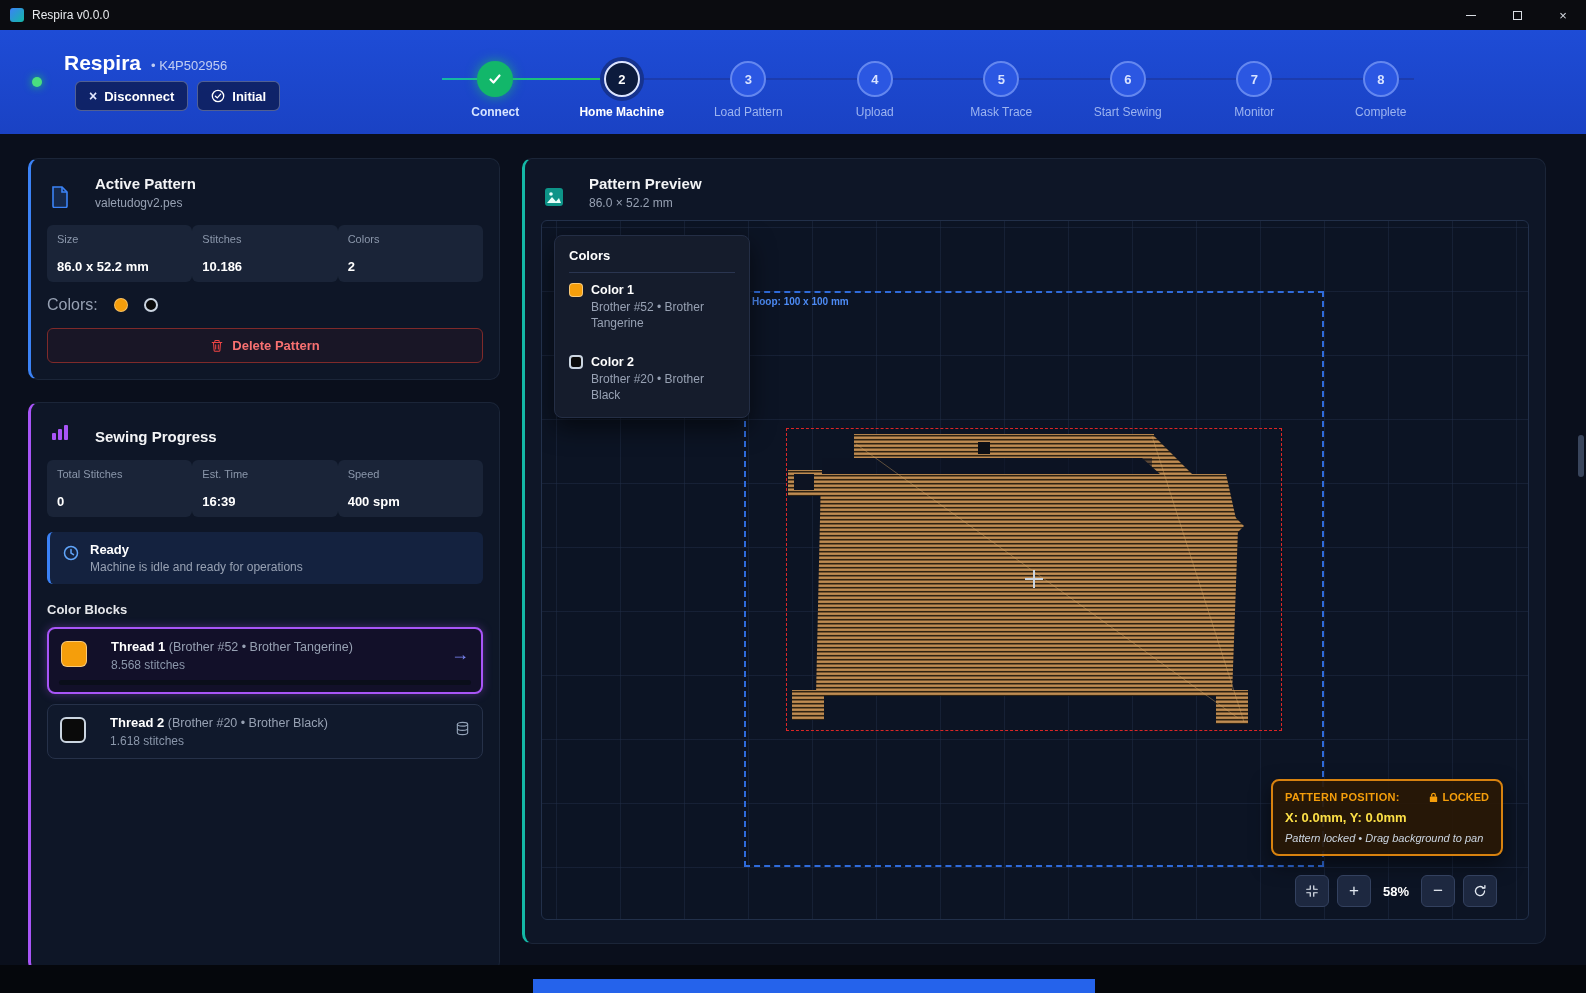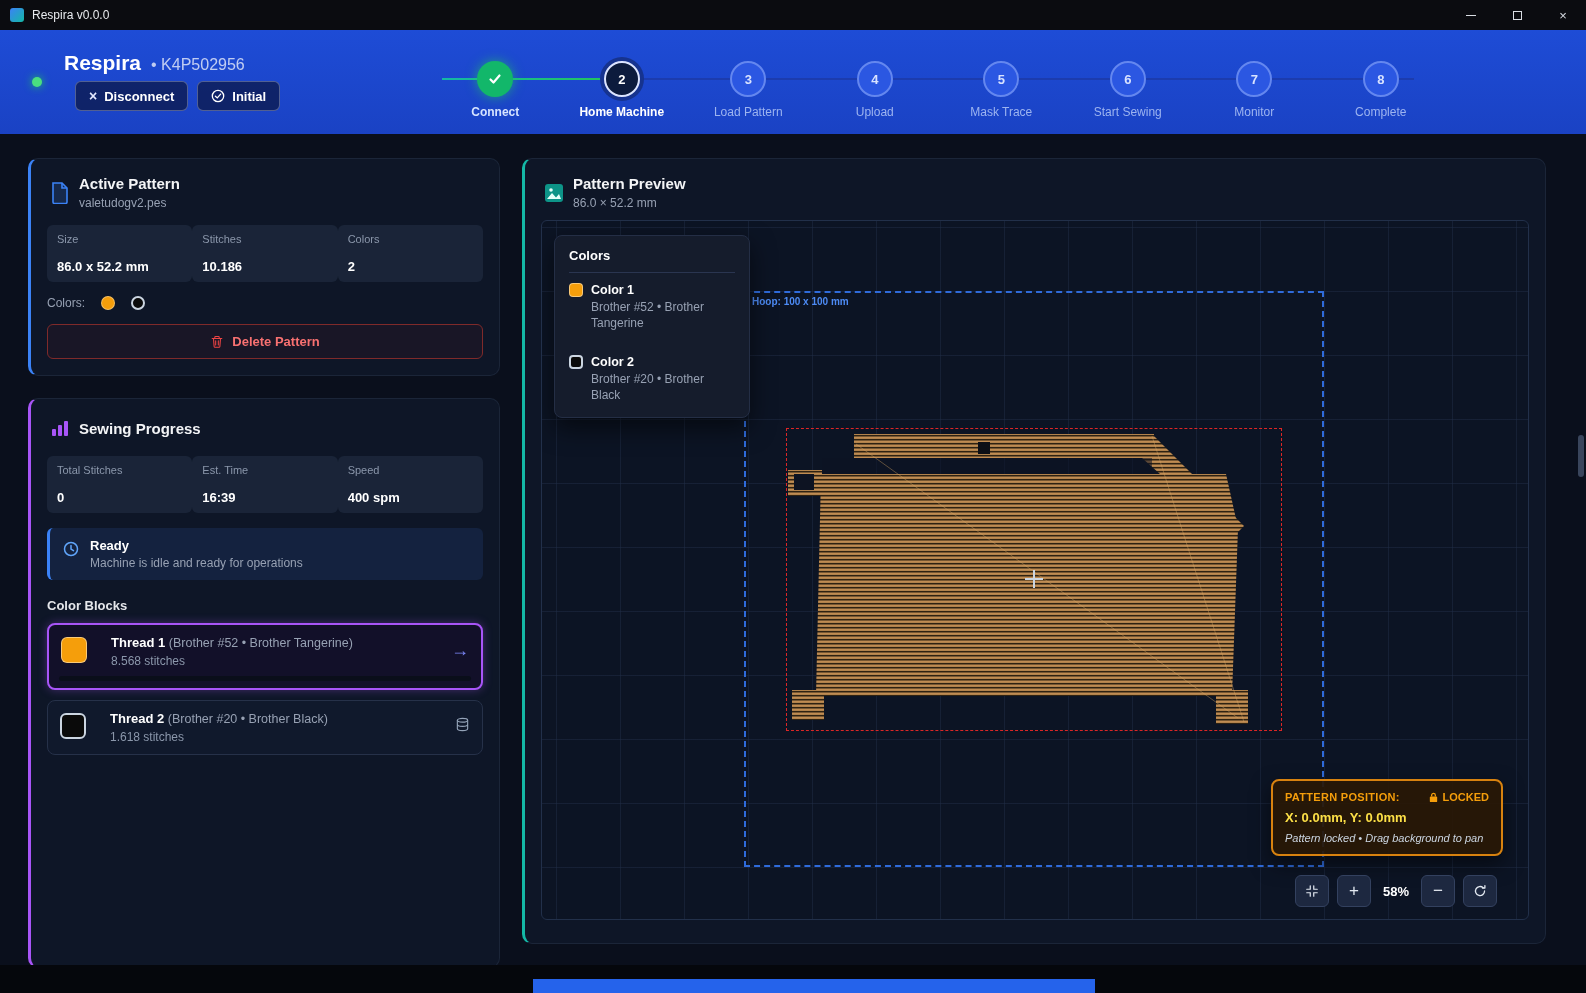--- a/index.html
+++ b/index.html
@@ -21,21 +21,21 @@
   .win-btn .min-glyph { display:block; width:10px; border-top:1px solid #d9dde3; }
   .win-btn .max-glyph { display:block; width:9px; height:9px; border:1px solid #d9dde3; }
 
   
   .header { position:absolute; top:30px; left:0; right:0; height:104px;
     background:linear-gradient(180deg,#1e4cd6 0%,#1a42c4 100%); z-index:20; }
   .green-dot { position:absolute; left:32px; top:47px; width:10px; height:10px; border-radius:50%;
     background:#4ade80; box-shadow:0 0 8px #22c55e; }
   .brand-row { position:absolute; left:64px; top:21px; display:flex; align-items:baseline; gap:10px; }
   .brand { font-size:21px; font-weight:bold; color:#fff; }
-  .serial { font-size:16px; color:rgba(255,255,255,.72); }
+  .serial { font-size:13px; color:rgba(255,255,255,.72); }
   .hdr-btns { position:absolute; left:75px; top:51px; display:flex; gap:9px; }
   .hdr-btn { display:flex; align-items:center; gap:7px; padding:6px 13px; border-radius:6px;
     background:rgba(8,15,45,.62); border:1px solid rgba(255,255,255,.28); color:#fff;
     font-size:13px; font-weight:bold; cursor:pointer; }
   .hdr-btn .x-ic { font-size:14px; color:#e3e8ff; }
 
   
   .stepper { position:absolute; left:432px; top:31px; width:1012px; height:70px; }
   .track { position:absolute; left:12px; right:30px; top:17px; height:2px; background:#1c3cae; }
   .track-done { position:absolute; left:10px; top:17px; height:2px; width:162px;
@@ -55,32 +55,32 @@
 
   
   .main { position:absolute; top:134px; left:0; right:0; height:831px; background:#0a0f1c; }
   .left-col { position:absolute; left:28px; top:24px; width:472px; display:flex;
     flex-direction:column; gap:22px; }
   .card { background:#0e1627; border:1px solid #1b2538; border-radius:10px; padding:16px;
     position:relative; }
   .card.acc-blue { border-left:3px solid #3b82f6; }
   .card.acc-purple { border-left:3px solid #a855f7; min-height:570px; }
   .card.acc-teal { border-left:3px solid #14b8a6; }
-  .card-head { display:flex; align-items:center; gap:6px; }
+  .card-head { display:flex; align-items:flex-end; gap:22px; }
   .card-head h3 { font-size:15px; font-weight:bold; color:#f3f4f6; }
   .card-head p { font-size:12px; color:#97a1b3; margin-top:4px; }
   .head-ic { width:26px; height:26px; display:flex; align-items:center; justify-content:center; }
 
   .stats3 { display:grid; grid-template-columns:1fr 1fr 1fr; margin-top:15px; }
   .stat { background:#1a2438; border-radius:6px; padding:8px 10px; }
   .stat .sl { font-size:11px; color:#8b97ab; }
   .stat .sv { font-size:13px; font-weight:bold; color:#fff; margin-top:14px; }
 
   .colors-row { display:flex; align-items:center; gap:16px; margin-top:14px;
-    font-size:12px; color:#97a1b3; }
+    font-size:16px; color:#97a1b3; }
   .sw { width:14px; height:14px; border-radius:50%; }
   .sw.ring-soft { border:1px solid rgba(255,255,255,.35); }
   .sw.ring-bright { border:2px solid #cbd5e1; }
 
   .delete-btn { margin-top:14px; width:100%; padding:9px 0; display:flex; align-items:center;
     justify-content:center; gap:8px; background:rgba(127,29,29,.10); border:1px solid #7f2a2a;
     border-radius:6px; color:#f87171; font-size:13px; font-weight:bold; cursor:pointer;
     font-family:"Liberation Sans", sans-serif; }
 
   .status-box { margin-top:15px; background:#14223f; border-left:3px solid #3b82f6;

